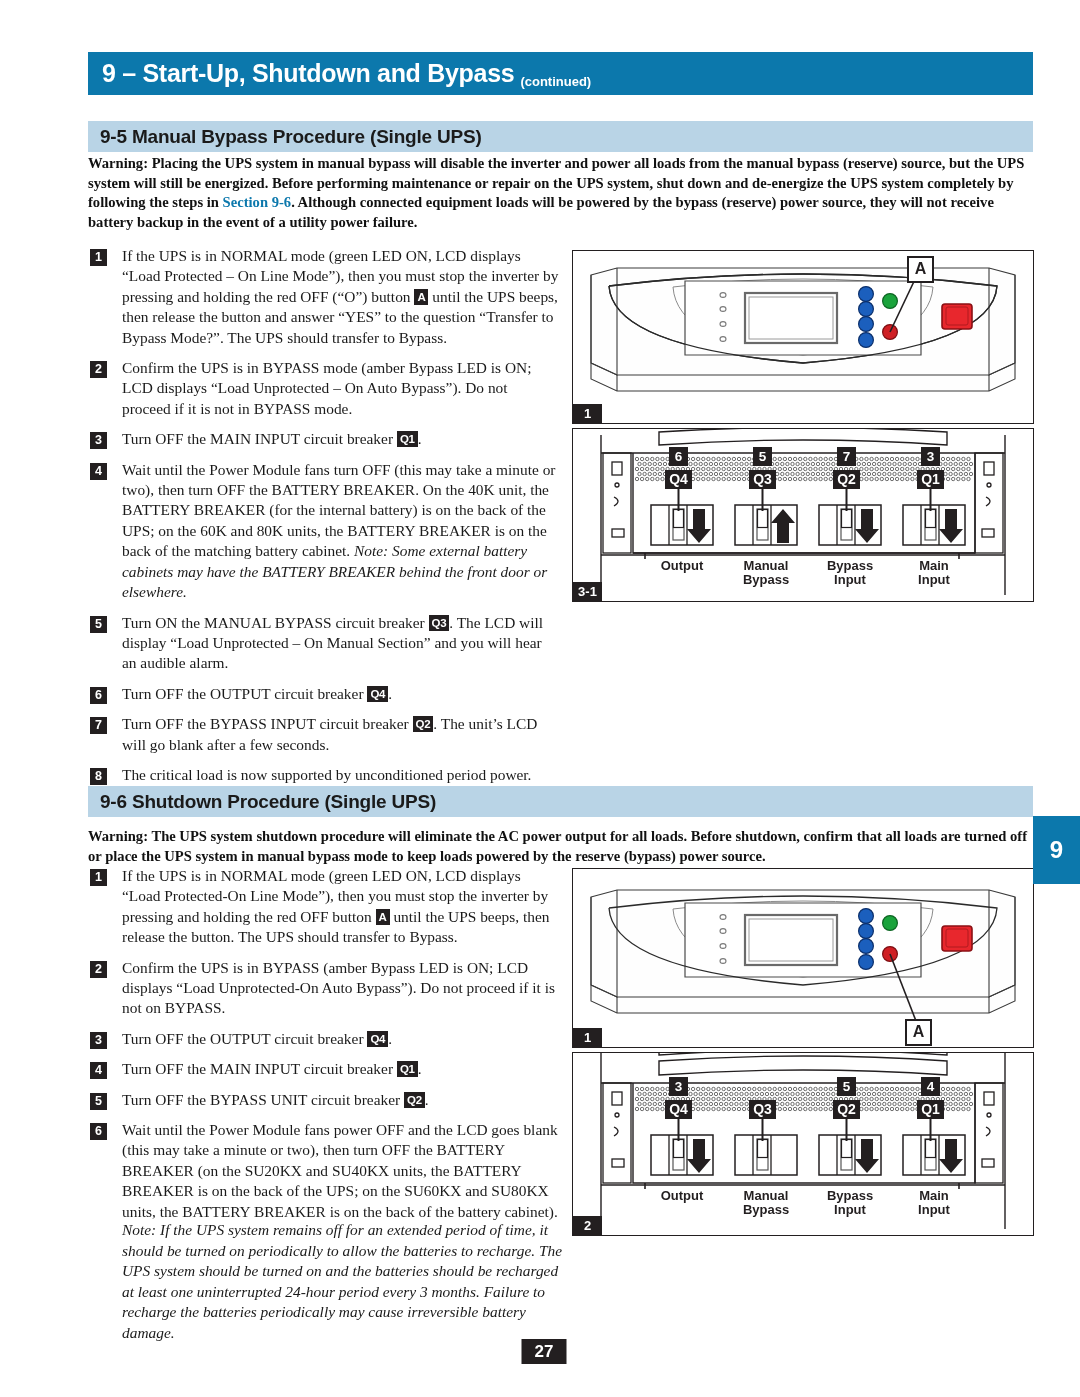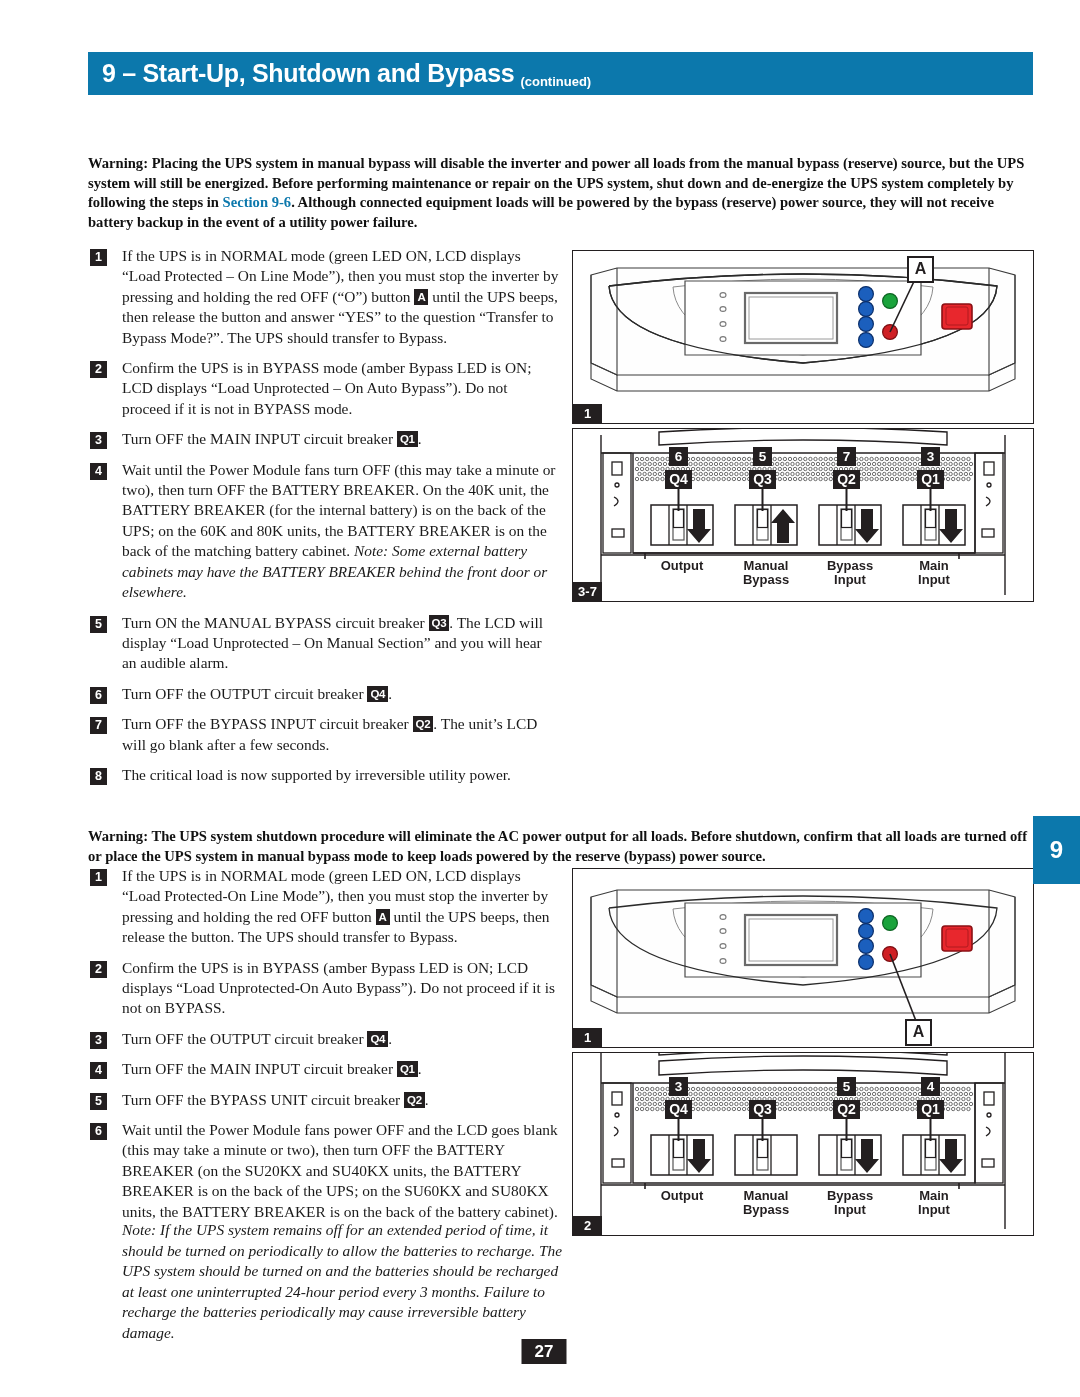--- a/index.html
+++ b/index.html
@@ -148,20 +148,23 @@
 </head>
 <body>
 
 <div class="page">
 
   <div class="chapter-bar">
     <span class="chapter-title">9 – Start-Up, Shutdown and Bypass</span>
     <span class="chapter-cont">(continued)</span>
   </div>
 
+  <div class="section-band" id="band-95">
+    <span class="lbl">9-5 Manual Bypass Procedure (Single UPS)</span>
+  </div>
 
   <div class="warning" id="warn-95">
     <span>Warning: Placing the UPS system in manual bypass will disable the inverter and power all loads from the manual bypass (reserve) source, but the UPS system will still be energized. Before performing maintenance or repair on the UPS system, shut down and de-energize the UPS system completely by following the steps in </span><span class="lnk">Section 9-6</span><span>. Although connected equipment loads will be powered by the bypass (reserve) power source, they will not receive battery backup in the event of a utility power failure.</span>
   </div>
 
   <div class="steps" id="steps-95">
       <div class="step">
         <div class="step-num">1</div>
         <div class="step-txt"><span>If the UPS is in NORMAL mode (green LED ON, LCD displays “Load Protected – On Line Mode”), then you must stop the inverter by pressing and holding the red OFF (“O”) button </span><span class="chip">A</span><span> until the UPS beeps, then release the button and answer “YES” to the question “Transfer to Bypass Mode?”. The UPS should transfer to Bypass.</span></div>
       </div>
@@ -184,21 +187,21 @@
       <div class="step">
         <div class="step-num">6</div>
         <div class="step-txt"><span>Turn OFF the OUTPUT circuit breaker </span><span class="chip">Q4</span><span>.</span></div>
       </div>
       <div class="step">
         <div class="step-num">7</div>
         <div class="step-txt"><span>Turn OFF the BYPASS INPUT circuit breaker </span><span class="chip">Q2</span><span>. The unit’s LCD will go blank after a few seconds.</span></div>
       </div>
       <div class="step">
         <div class="step-num">8</div>
-        <div class="step-txt"><span>The critical load is now supported by irreversible utility power.</span></div>
+        <div class="step-txt"><span>The critical load is now supported by unconditioned period power.</span></div>
       </div>
     </div>
 
   <div class="fig" id="fig-1">
     <svg class="ups-svg" width="460" height="172" viewBox="0 0 460 172">
       <g fill="none" stroke="#3a3a3a" stroke-width="1.1">
         <path d="M18 24 L44 17 L416 17 L442 24 L442 128 L416 140 L44 140 L18 128 Z" fill="#fefefe"></path>
         <path d="M18 24 L18 112 L44 124 L44 17"></path>
         <path d="M442 24 L442 112 L416 124 L416 17"></path>
         <path d="M18 112 L44 124 L416 124 L442 112"></path>
@@ -643,21 +646,21 @@
           <line x1="273.5" y1="60" x2="273.5" y2="82" stroke="#231f20" stroke-width="2"></line>
           <rect x="330" y="76" width="62" height="40" fill="#ffffff" stroke="#231f20" stroke-width="1.5"></rect>
           <line x1="348" y1="76" x2="348" y2="116" stroke="#231f20" stroke-width="1.3"></line>
           <line x1="366" y1="76" x2="366" y2="116" stroke="#231f20" stroke-width="1.3"></line>
           <rect x="352" y="80" width="11" height="31" fill="#ffffff" stroke="#555" stroke-width="1.2"></rect>
           <rect x="352.5" y="80.5" width="10" height="18" fill="#ffffff" stroke="#231f20" stroke-width="1.2"></rect>
           <path d="M372 80 L384 80 L384 100 L390 100 L378 114 L366 100 L372 100 Z" fill="#231f20" stroke="none"></path>
           <line x1="357.5" y1="60" x2="357.5" y2="82" stroke="#231f20" stroke-width="2"></line>
         </g>
     </svg>
-    <div class="fig-tag tag-bl">3-7</div>
+    <div class="fig-tag tag-bl">3-1</div>
   <div class="brk-q" style="left: 92px; top: 41px;">Q4</div>
       <div class="brk-badge" style="left: 96px; top: 18px;">6</div>
       <div class="brk-label" style="left: 64px; top: 130px;">
         <div>Output</div>
       </div>
       <div class="brk-q" style="left: 176px; top: 41px;">Q3</div>
       <div class="brk-badge" style="left: 180px; top: 18px;">5</div>
       <div class="brk-label" style="left: 148px; top: 130px;">
         <div>Manual</div>
         <div>Bypass</div>
@@ -669,20 +672,23 @@
         <div>Input</div>
       </div>
       <div class="brk-q" style="left: 344px; top: 41px;">Q1</div>
       <div class="brk-badge" style="left: 348px; top: 18px;">3</div>
       <div class="brk-label" style="left: 316px; top: 130px;">
         <div>Main</div>
         <div>Input</div>
       </div>
     </div>
 
+  <div class="section-band" id="band-96">
+    <span class="lbl">9-6 Shutdown Procedure (Single UPS)</span>
+  </div>
 
   <div class="warning" id="warn-96">Warning: The UPS system shutdown procedure will eliminate the AC power output for all loads. Before shutdown, confirm that all loads are turned off or place the UPS system in manual bypass mode to keep loads powered by the reserve (bypass) power source.</div>
 
   <div class="steps" id="steps-96">
       <div class="step">
         <div class="step-num">1</div>
         <div class="step-txt"><span>If the UPS is in NORMAL mode (green LED ON, LCD displays “Load Protected-On Line Mode”), then you must stop the inverter by pressing and holding the red OFF button </span><span class="chip">A</span><span> until the UPS beeps, then release the button. The UPS should transfer to Bypass.</span></div>
       </div>
       <div class="step">
         <div class="step-num">2</div>

